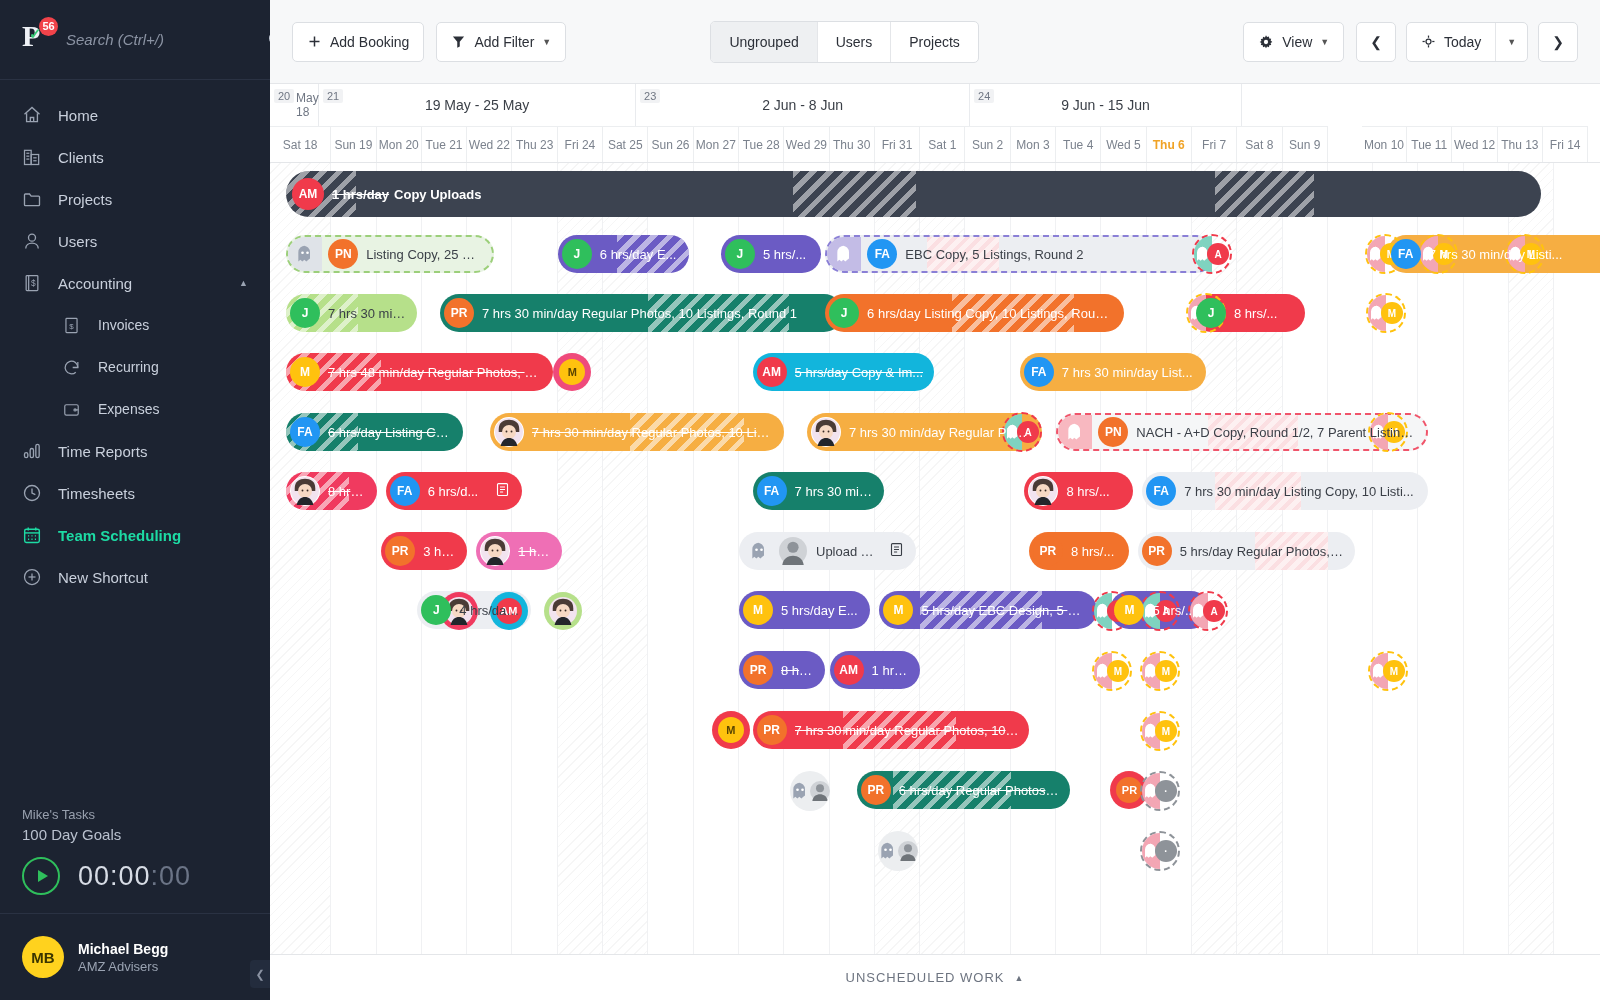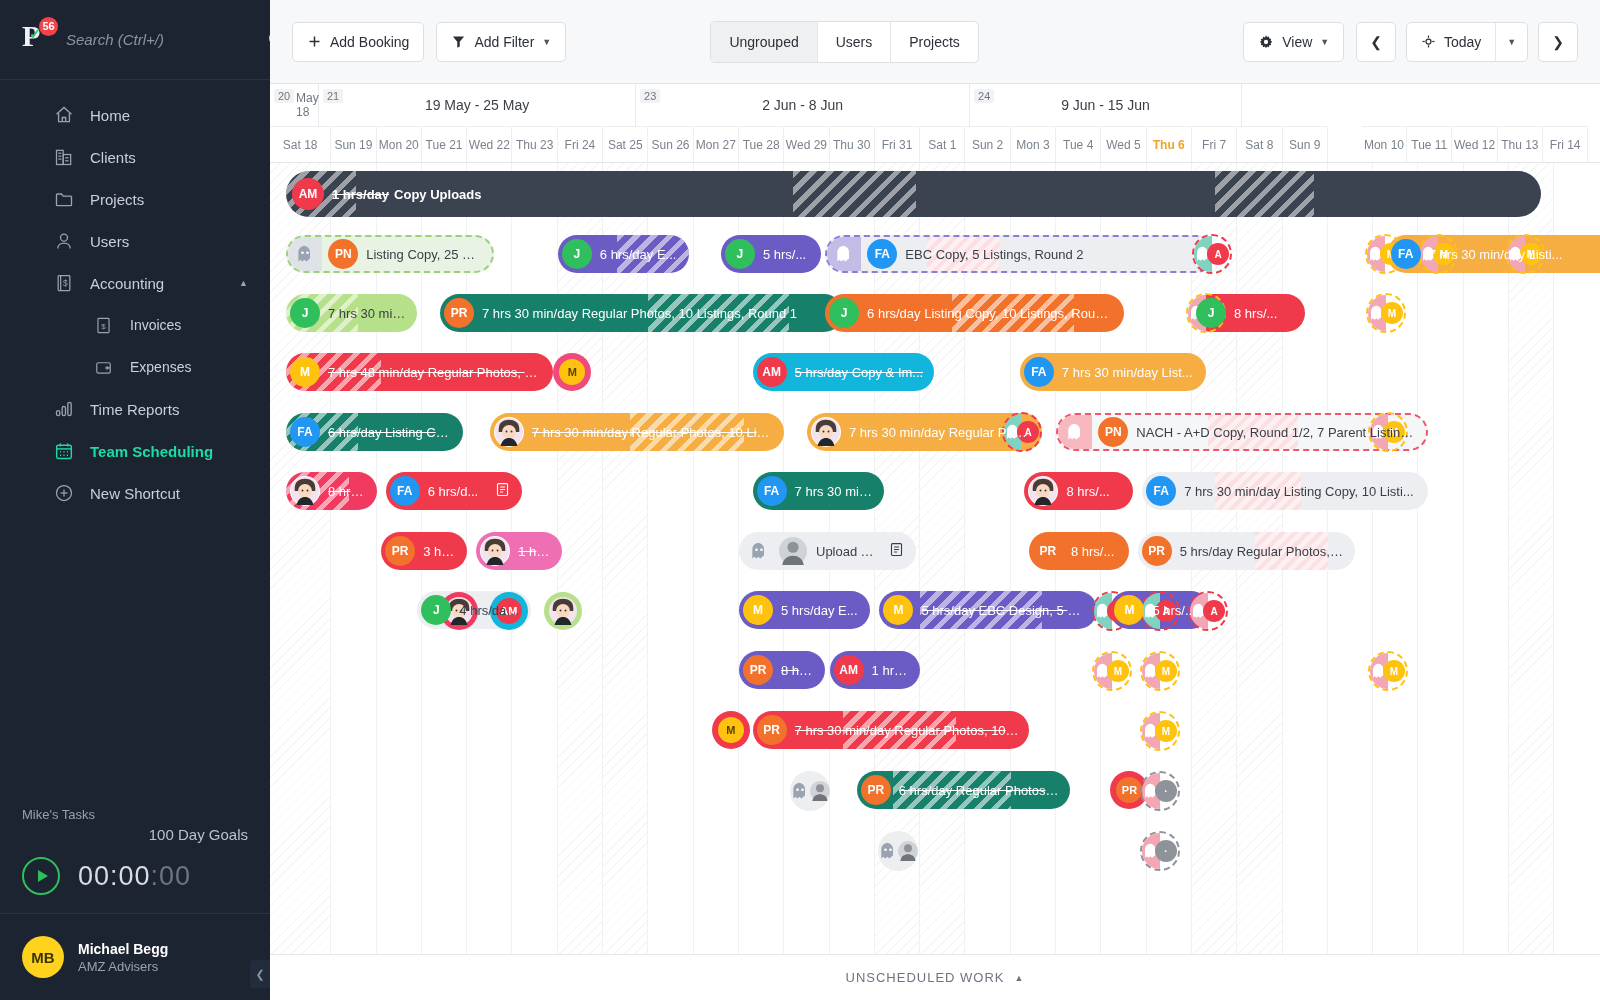--- a/index.html
+++ b/index.html
@@ -35,36 +35,36 @@
     display:flex; align-items:center; justify-content:center; padding:0 3px;
   }
   .sb-search-input {
     flex:1; background:transparent; border:0; outline:none; color:#8b93a3;
     font-style:italic; font-size:15px; font-family:"Liberation Sans", sans-serif;
     margin-left:10px;
   }
   .sb-search-input::placeholder { color:#8b93a3; opacity:1; }
   .sb-search-btn { color:#c3cad6; cursor:pointer; display:flex; }
 
-  .sb-nav { padding-top:14px; flex:0 0 auto;padding-left:32px; }
+  .sb-nav { padding-top:14px; flex:0 0 auto; }
   .sb-item {
     display:flex; align-items:center; height:42px; padding:0 22px;
     color:#c9d0dc; font-size:15px; cursor:pointer; position:relative;
   }
   .sb-item.sub { padding-left:62px; font-size:14px; }
   .sb-item.active { color:#1ddba4; font-weight:bold; }
   .sb-ico { width:26px; flex:0 0 26px; display:flex; align-items:center; color:#9aa3b2; }
   .sb-item.active .sb-ico { color:#1ddba4; }
   .sb-label { margin-left:10px; white-space:nowrap; }
   .sb-caret { position:absolute; right:22px; font-size:9px; color:#9aa3b2; }
 
   .sb-spacer { flex:1; }
   .sb-tasks { padding:0 22px 18px; border-bottom:1px solid #2a3243; }
   .sb-task-l1 { color:#98a0ae; font-size:13px; margin-bottom:4px; }
-  .sb-task-l2 { color:#b9c1ce; font-size:15px; margin-bottom:14px;text-align:right; }
+  .sb-task-l2 { color:#b9c1ce; font-size:15px; margin-bottom:14px; }
   .sb-timer { display:flex; align-items:center; }
   .sb-play {
     width:38px; height:38px; border-radius:50%; border:2px solid #2fbf5c;
     display:flex; align-items:center; justify-content:center; cursor:pointer;
   }
   .sb-play i {
     width:0;height:0;border-left:10px solid #2fbf5c;border-top:6px solid transparent;
     border-bottom:6px solid transparent; margin-left:3px; display:block;
   }
   .sb-time { margin-left:18px; font-size:27px; color:#d7dce5; letter-spacing:1px; }
@@ -292,20 +292,29 @@
       <span class="sb-ico">
         <svg width="19" height="19" viewBox="0 0 24 24" fill="none" stroke="currentColor" stroke-width="1.5">
           <rect x="5" y="3" width="14" height="18" rx="1"></rect>
           <text x="12" y="16" font-size="10" fill="currentColor" stroke="none" text-anchor="middle">$</text>
         </svg>
         </span>
       <span class="sb-label">Invoices</span>
     </div>
 
 
+    <div class="sb-item sub">
+      <span class="sb-ico">
+        <svg width="19" height="19" viewBox="0 0 24 24" fill="none" stroke="currentColor" stroke-width="1.6">
+          <path d="M20 12a8 8 0 10-2.6 5.9"></path>
+            <polyline points="20,5 20,12 13.5,12"></polyline>
+        </svg>
+        </span>
+      <span class="sb-label">Recurring</span>
+    </div>
 
     <div class="sb-item sub">
       <span class="sb-ico">
         <svg width="19" height="19" viewBox="0 0 24 24" fill="none" stroke="currentColor" stroke-width="1.5">
           <rect x="3.5" y="6" width="17" height="13" rx="2"></rect>
             <path d="M16 12.5h4.5"></path>
           <circle cx="16.5" cy="12.5" r="1.4"></circle>
         </svg>
         </span>
       <span class="sb-label">Expenses</span>
@@ -315,20 +324,29 @@
       <span class="sb-ico">
         <svg width="20" height="20" viewBox="0 0 24 24" fill="none" stroke="currentColor" stroke-width="1.6">
           <rect x="3" y="14" width="4" height="6" rx="2"></rect>
           <rect x="9.8" y="9" width="4" height="11" rx="2"></rect>
           <rect x="16.6" y="4" width="4" height="16" rx="2"></rect>
         </svg>
         </span>
       <span class="sb-label">Time Reports</span>
     </div>
 
+    <div class="sb-item">
+      <span class="sb-ico">
+        <svg width="20" height="20" viewBox="0 0 24 24" fill="none" stroke="currentColor" stroke-width="1.6">
+          <circle cx="12" cy="12" r="9"></circle>
+            <polyline points="12,6.5 12,12 16,14"></polyline>
+        </svg>
+        </span>
+      <span class="sb-label">Timesheets</span>
+    </div>
 
     <div class="sb-item active">
       <span class="sb-ico">
         <svg width="20" height="20" viewBox="0 0 24 24" fill="none" stroke="currentColor" stroke-width="1.7">
           <rect x="3.2" y="5" width="17.6" height="16" rx="2"></rect>
           <line x1="3.2" y1="9.5" x2="20.8" y2="9.5"></line>
           <line x1="7.5" y1="3" x2="7.5" y2="6.5"></line>
             <line x1="16.5" y1="3" x2="16.5" y2="6.5"></line>
           <line x1="7.2" y1="13" x2="8.6" y2="13"></line>
             <line x1="11.3" y1="13" x2="12.7" y2="13"></line>

